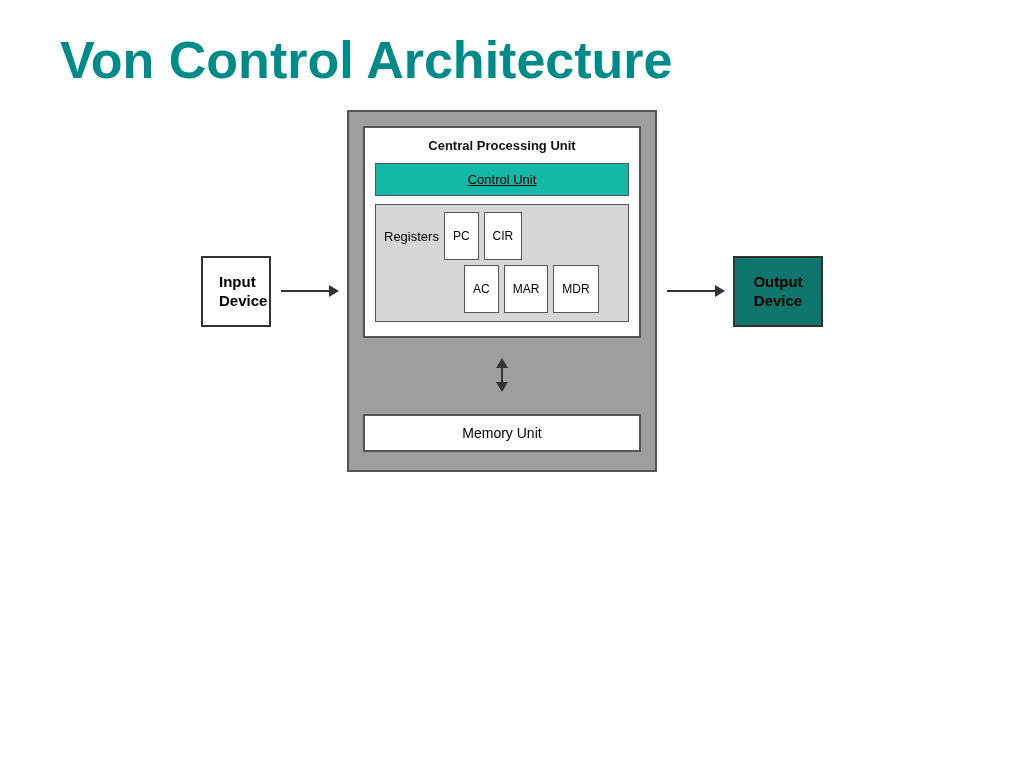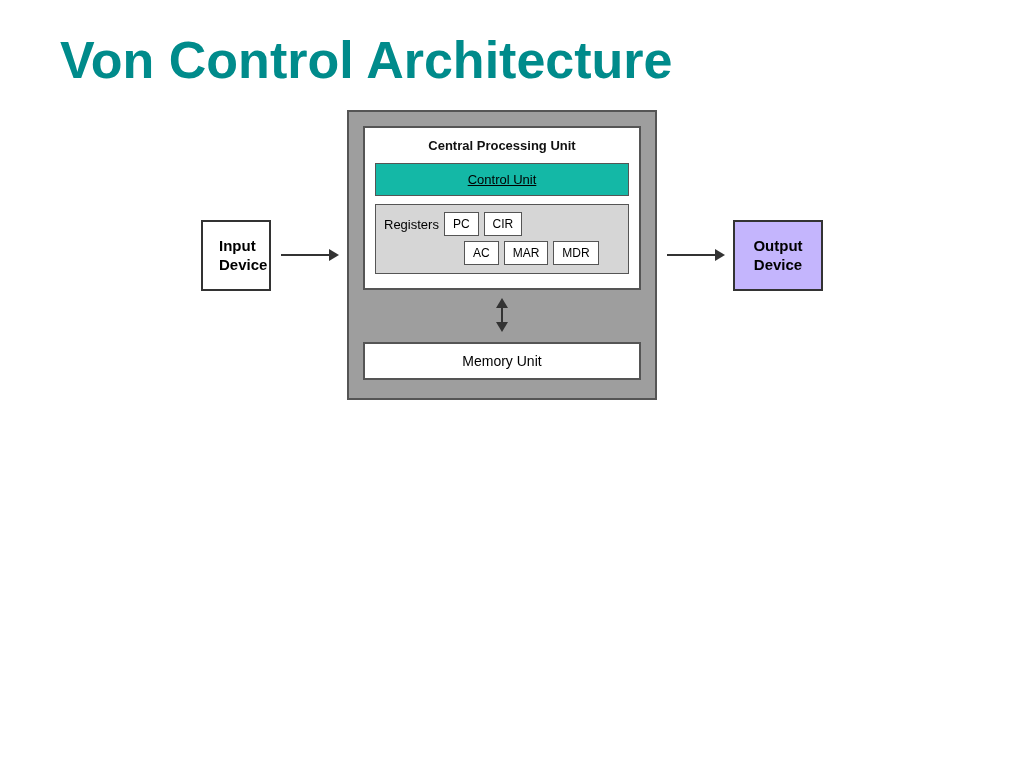--- a/index.html
+++ b/index.html
@@ -52,32 +52,32 @@
 
     
     .output-device {
       border: 2px solid #333;
       padding: 14px 16px;
       text-align: center;
       font-size: 15px;
       font-weight: bold;
       width: 90px;
       line-height: 1.3;
-      background: #c4b5fd;
+      background: #0f766e;
     }
 
     
     .cpu-outer {
       background: #9e9e9e;
       border: 2px solid #555;
       padding: 14px 14px 18px 14px;
       width: 310px;
       display: flex;
       flex-direction: column;
-      gap: 0;
+      gap: 12px;
     }
 
     
     .cpu-inner {
       background: #ffffff;
       border: 2px solid #555;
       padding: 10px 10px 14px 10px;
       display: flex;
       flex-direction: column;
       gap: 0;
@@ -119,21 +119,21 @@
     .reg-row {
       display: flex;
       gap: 5px;
       align-items: center;
     }
 
     .reg-chip {
       border: 1.5px solid #555;
       background: #ffffff;
       font-size: 12px;
-      padding: 4px 8px;
+      padding: 16px 8px;
     }
 
     
     .vertical-arrow-area {
       display: flex;
       justify-content: center;
       margin: 6px 0 8px 0;
     }
     .vertical-arrow-area svg {
       width: 24px;

